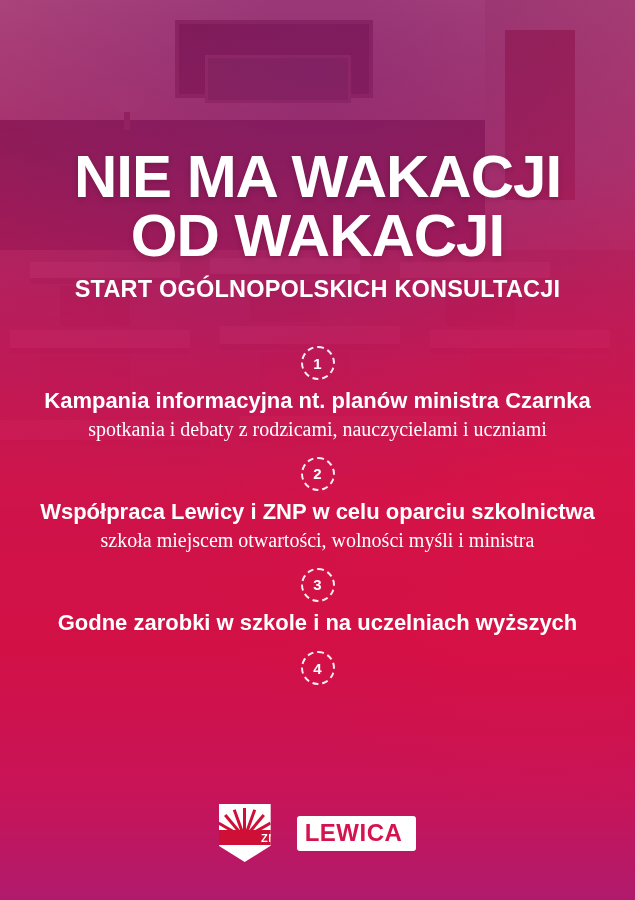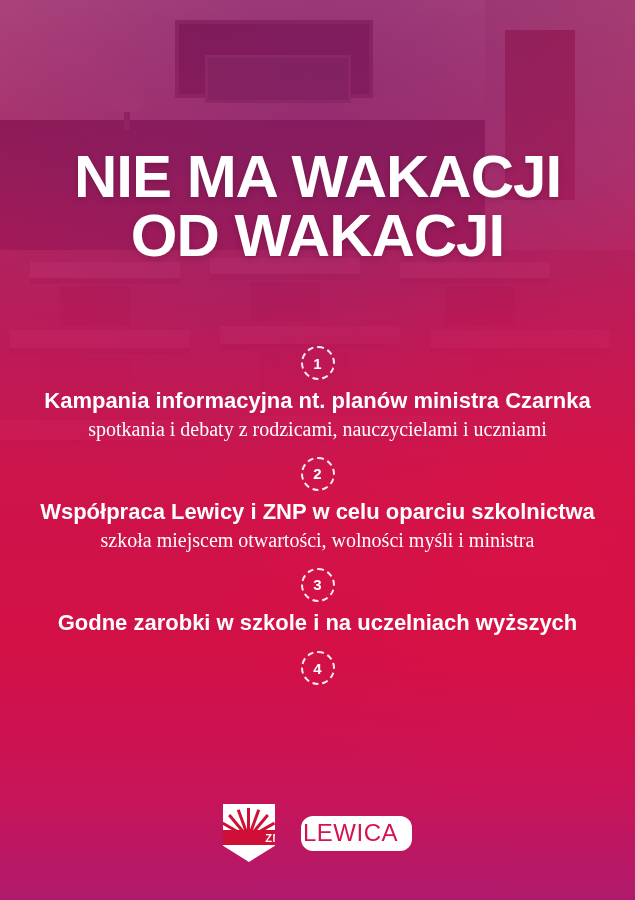--- a/index.html
+++ b/index.html
@@ -217,24 +217,24 @@
   .znp-band span {
     color: #ffffff;
     font-size: 11px;
     font-weight: 700;
     letter-spacing: 0.5px;
   }
   .lewica {
     background: #ffffff;
     color: #d4144e;
     font-size: 24px;
-    font-weight: 400;
+    font-weight: 700;
     letter-spacing: 0.5px;
-    padding: 5px 14px 6px 2px;
-    border-radius: 12px;
+    padding: 5px 14px 6px 8px;
+    border-radius: 3px;
     line-height: 1;
   }
 </style>
 </head>
 <body>
 
 <div class="poster">
 
   <div class="bg-photo">
     <div class="ceiling"></div>
@@ -263,20 +263,21 @@
   </div>
 
   <div class="overlay"></div>
   <div class="overlay2"></div>
 
   <div class="content">
 
     <div class="headline">
       <span class="l1">NIE MA WAKACJI</span>
       <span class="l2">OD WAKACJI</span>
+      <span class="subhead">START OGÓLNOPOLSKICH KONSULTACJI</span>
     </div>
 
     <div class="items">
 
       <div class="item">
         <div class="badge">1</div>
         <div class="item-title">Kampania informacyjna nt. planów ministra Czarnka</div>
         <div class="item-sub">spotkania i debaty z rodzicami, nauczycielami i uczniami</div>
       </div>
 

